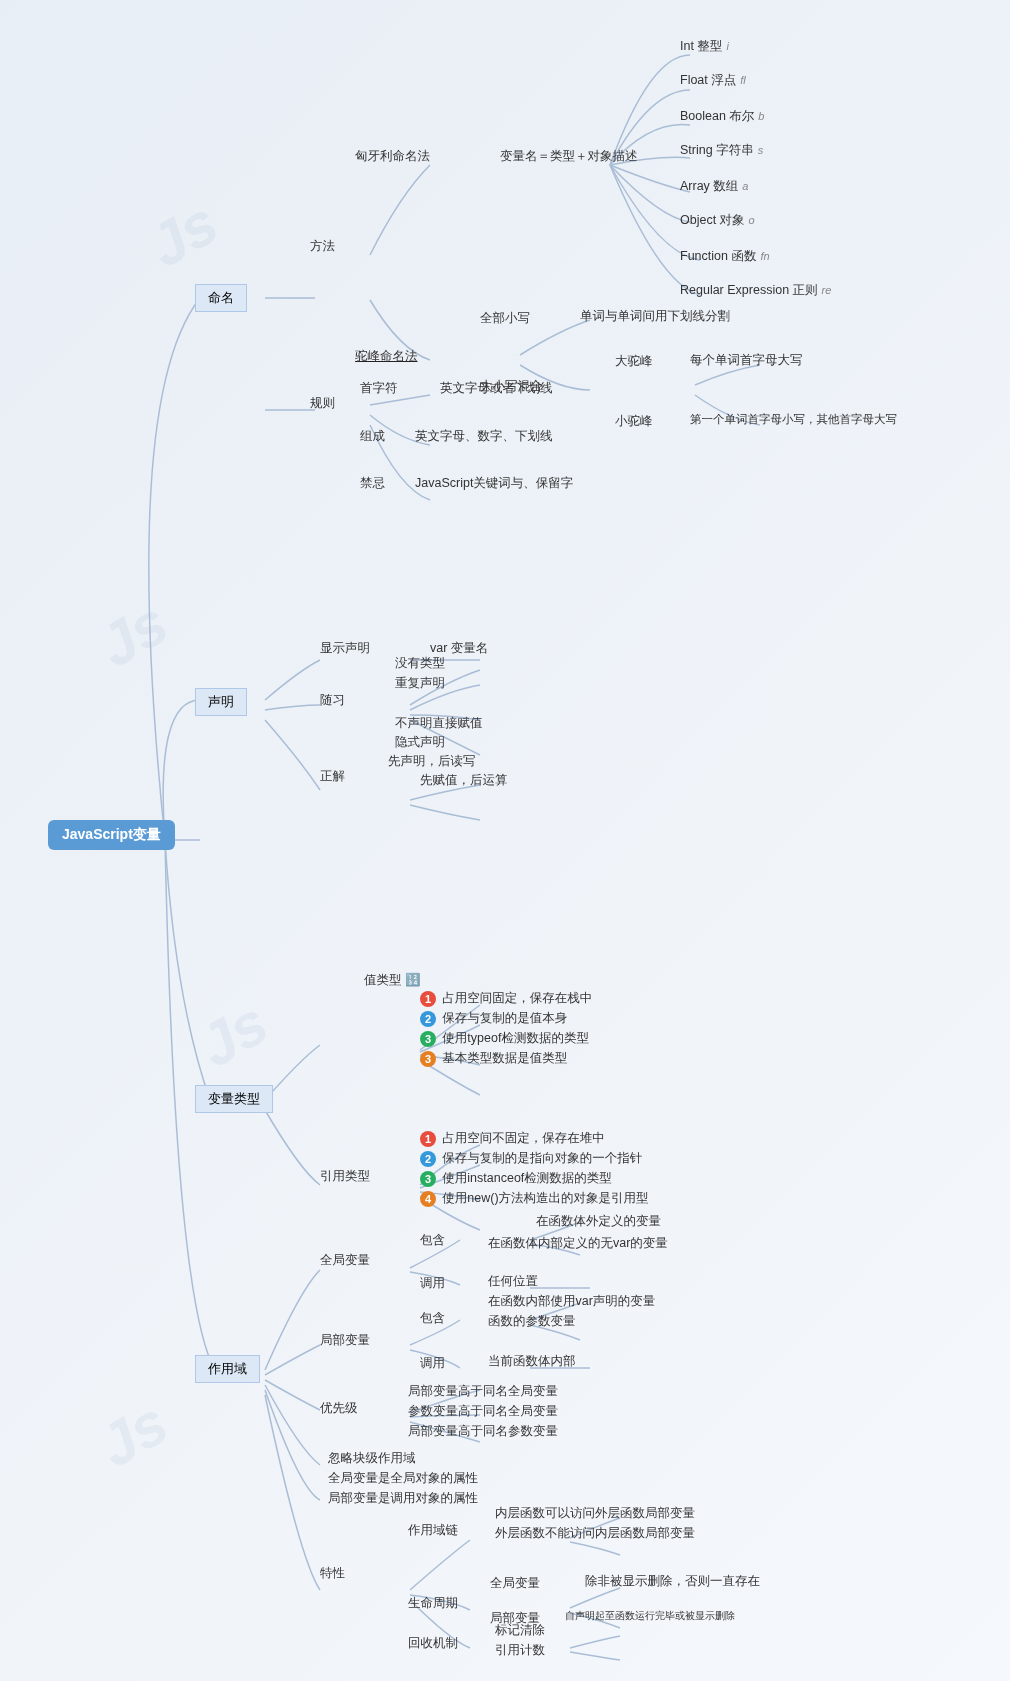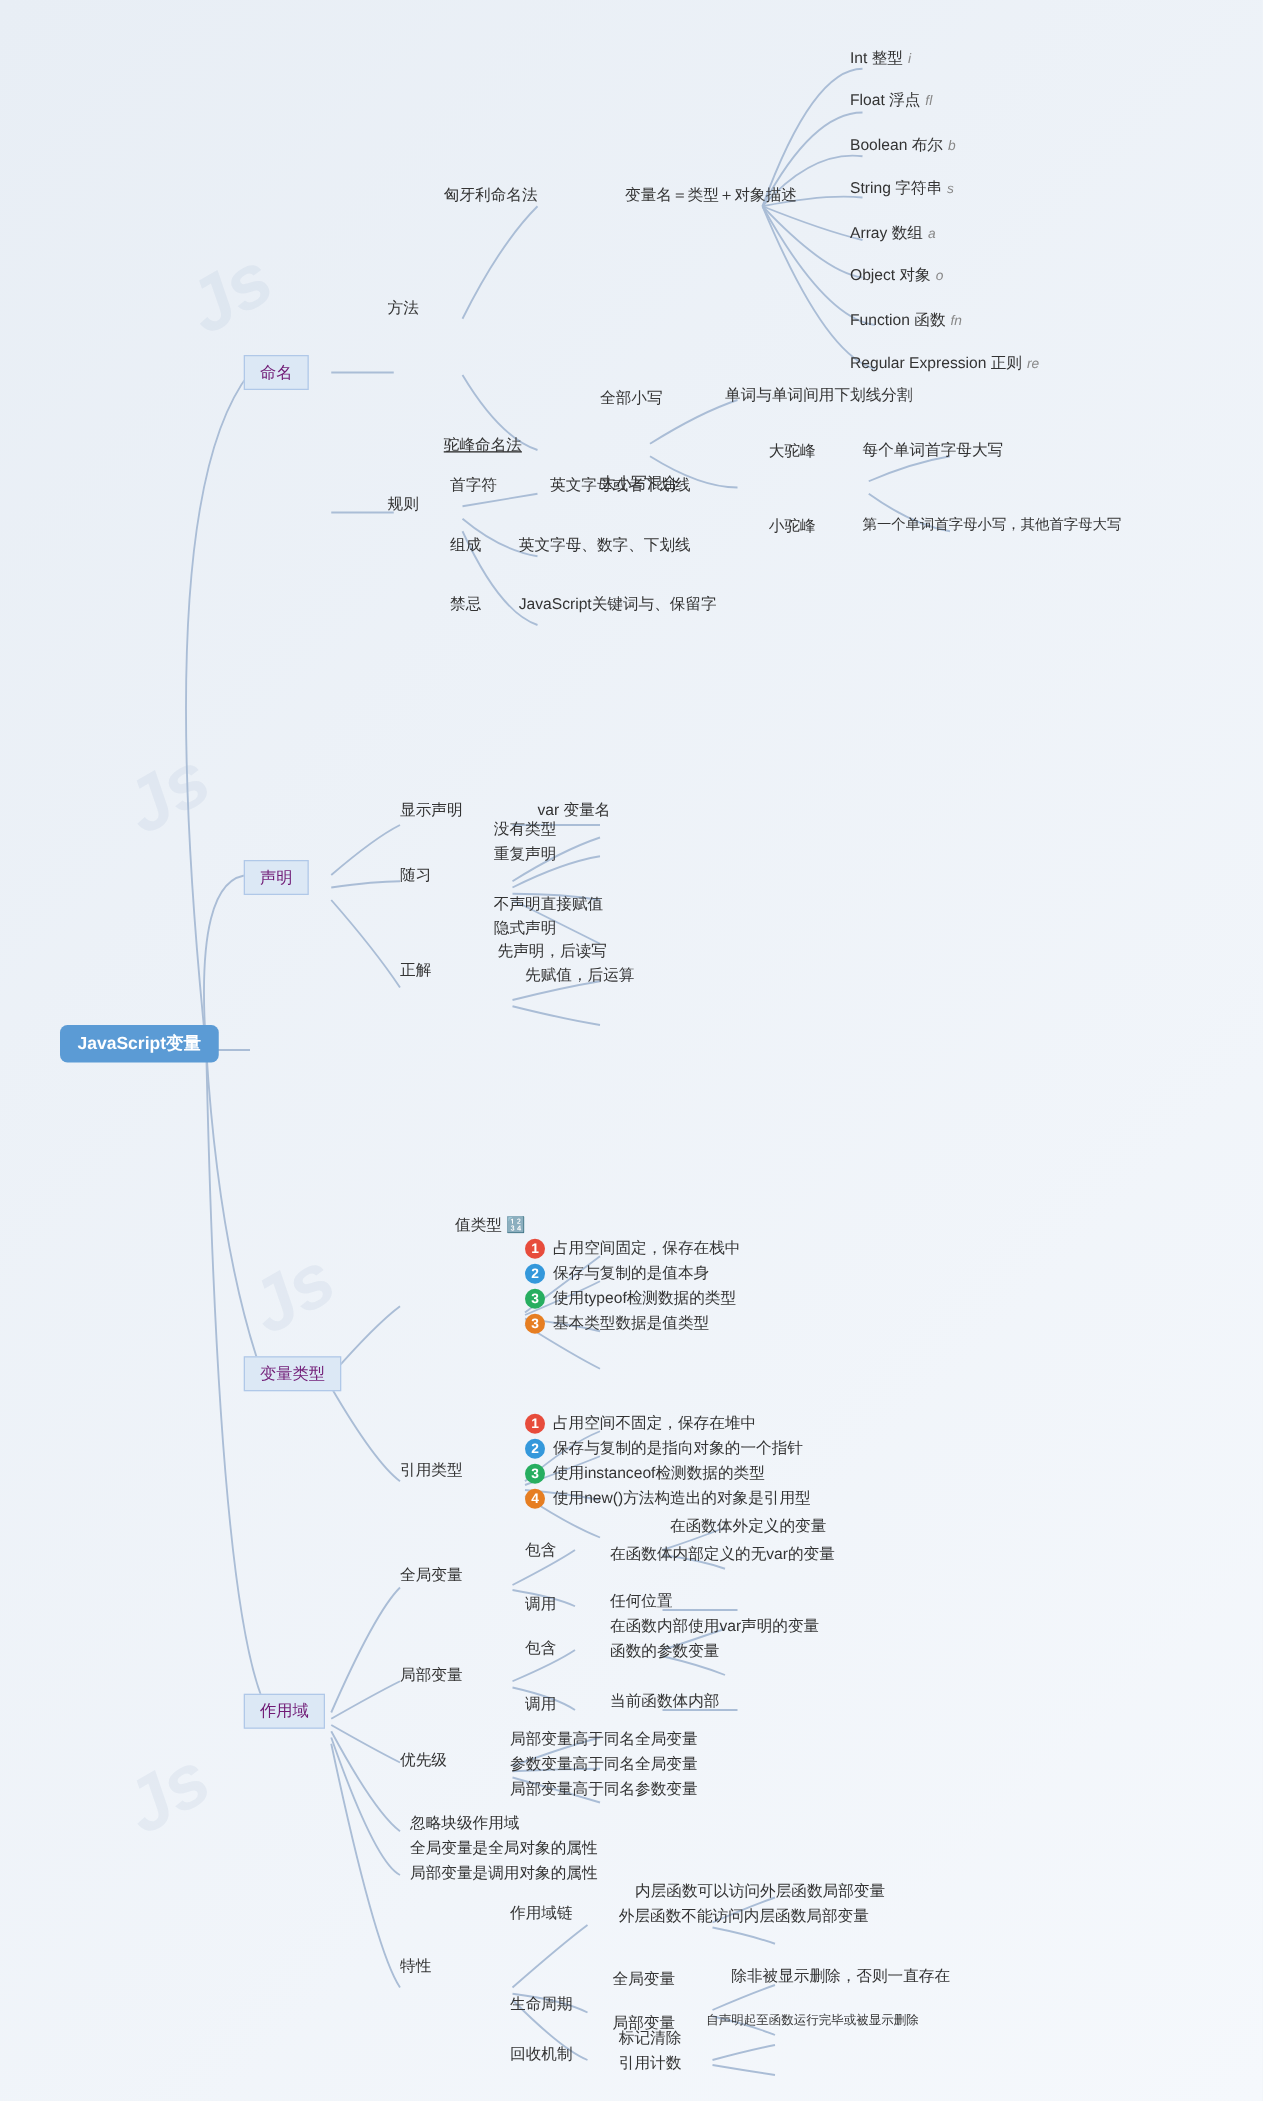--- a/index.html
+++ b/index.html
@@ -51,21 +51,21 @@
     .box-root {
       background: #5b9bd5;
       color: #fff;
       font-size: 14px;
       font-weight: bold;
       padding: 6px 14px;
       border-radius: 6px;
     }
     .box-l1 {
       background: #dce8f5;
-      color: #701a75;
+      color: #000000;
       border: 1px solid #b0c8e8;
       font-size: 13px;
       padding: 4px 12px;
       border-radius: 0;
     }
     .text-node {
       font-size: 12.5px;
       color: #333;
       background: none;
     }
@@ -354,21 +354,21 @@
   <div class="node" style="left:395px;top:734px;">
     <span class="text-node">隐式声明</span>
   </div>
   <div class="node" style="left:395px;top:715px;">
     <span class="text-node">不声明直接赋值</span>
   </div>
 
   <div class="node" style="left:320px;top:768px;">
     <span class="text-node">正解</span>
   </div>
-  <div class="node" style="left:388px;top:753px;margin-left:10px;">
+  <div class="node" style="left:388px;top:753px;">
     <span class="text-node">先声明，后读写</span>
   </div>
   <div class="node" style="left:388px;top:772px;margin-left:32px;">
     <span class="text-node">先赋值，后运算</span>
   </div>
 
   <div class="node" style="left:320px;top:972px;margin-left:44px;">
     <span class="text-node">值类型 🔢</span>
   </div>
 
@@ -475,21 +475,21 @@
     <span class="text-node">局部变量是调用对象的属性</span>
   </div>
 
   <div class="node" style="left:320px;top:1565px;">
     <span class="text-node">特性</span>
   </div>
 
   <div class="node" style="left:408px;top:1522px;">
     <span class="text-node">作用域链</span>
   </div>
-  <div class="node" style="left:495px;top:1505px;margin-left:13px;">
+  <div class="node" style="left:495px;top:1505px;">
     <span class="text-node">内层函数可以访问外层函数局部变量</span>
   </div>
   <div class="node" style="left:495px;top:1525px;">
     <span class="text-node">外层函数不能访问内层函数局部变量</span>
   </div>
 
   <div class="node" style="left:408px;top:1595px;">
     <span class="text-node">生命周期</span>
   </div>
 

